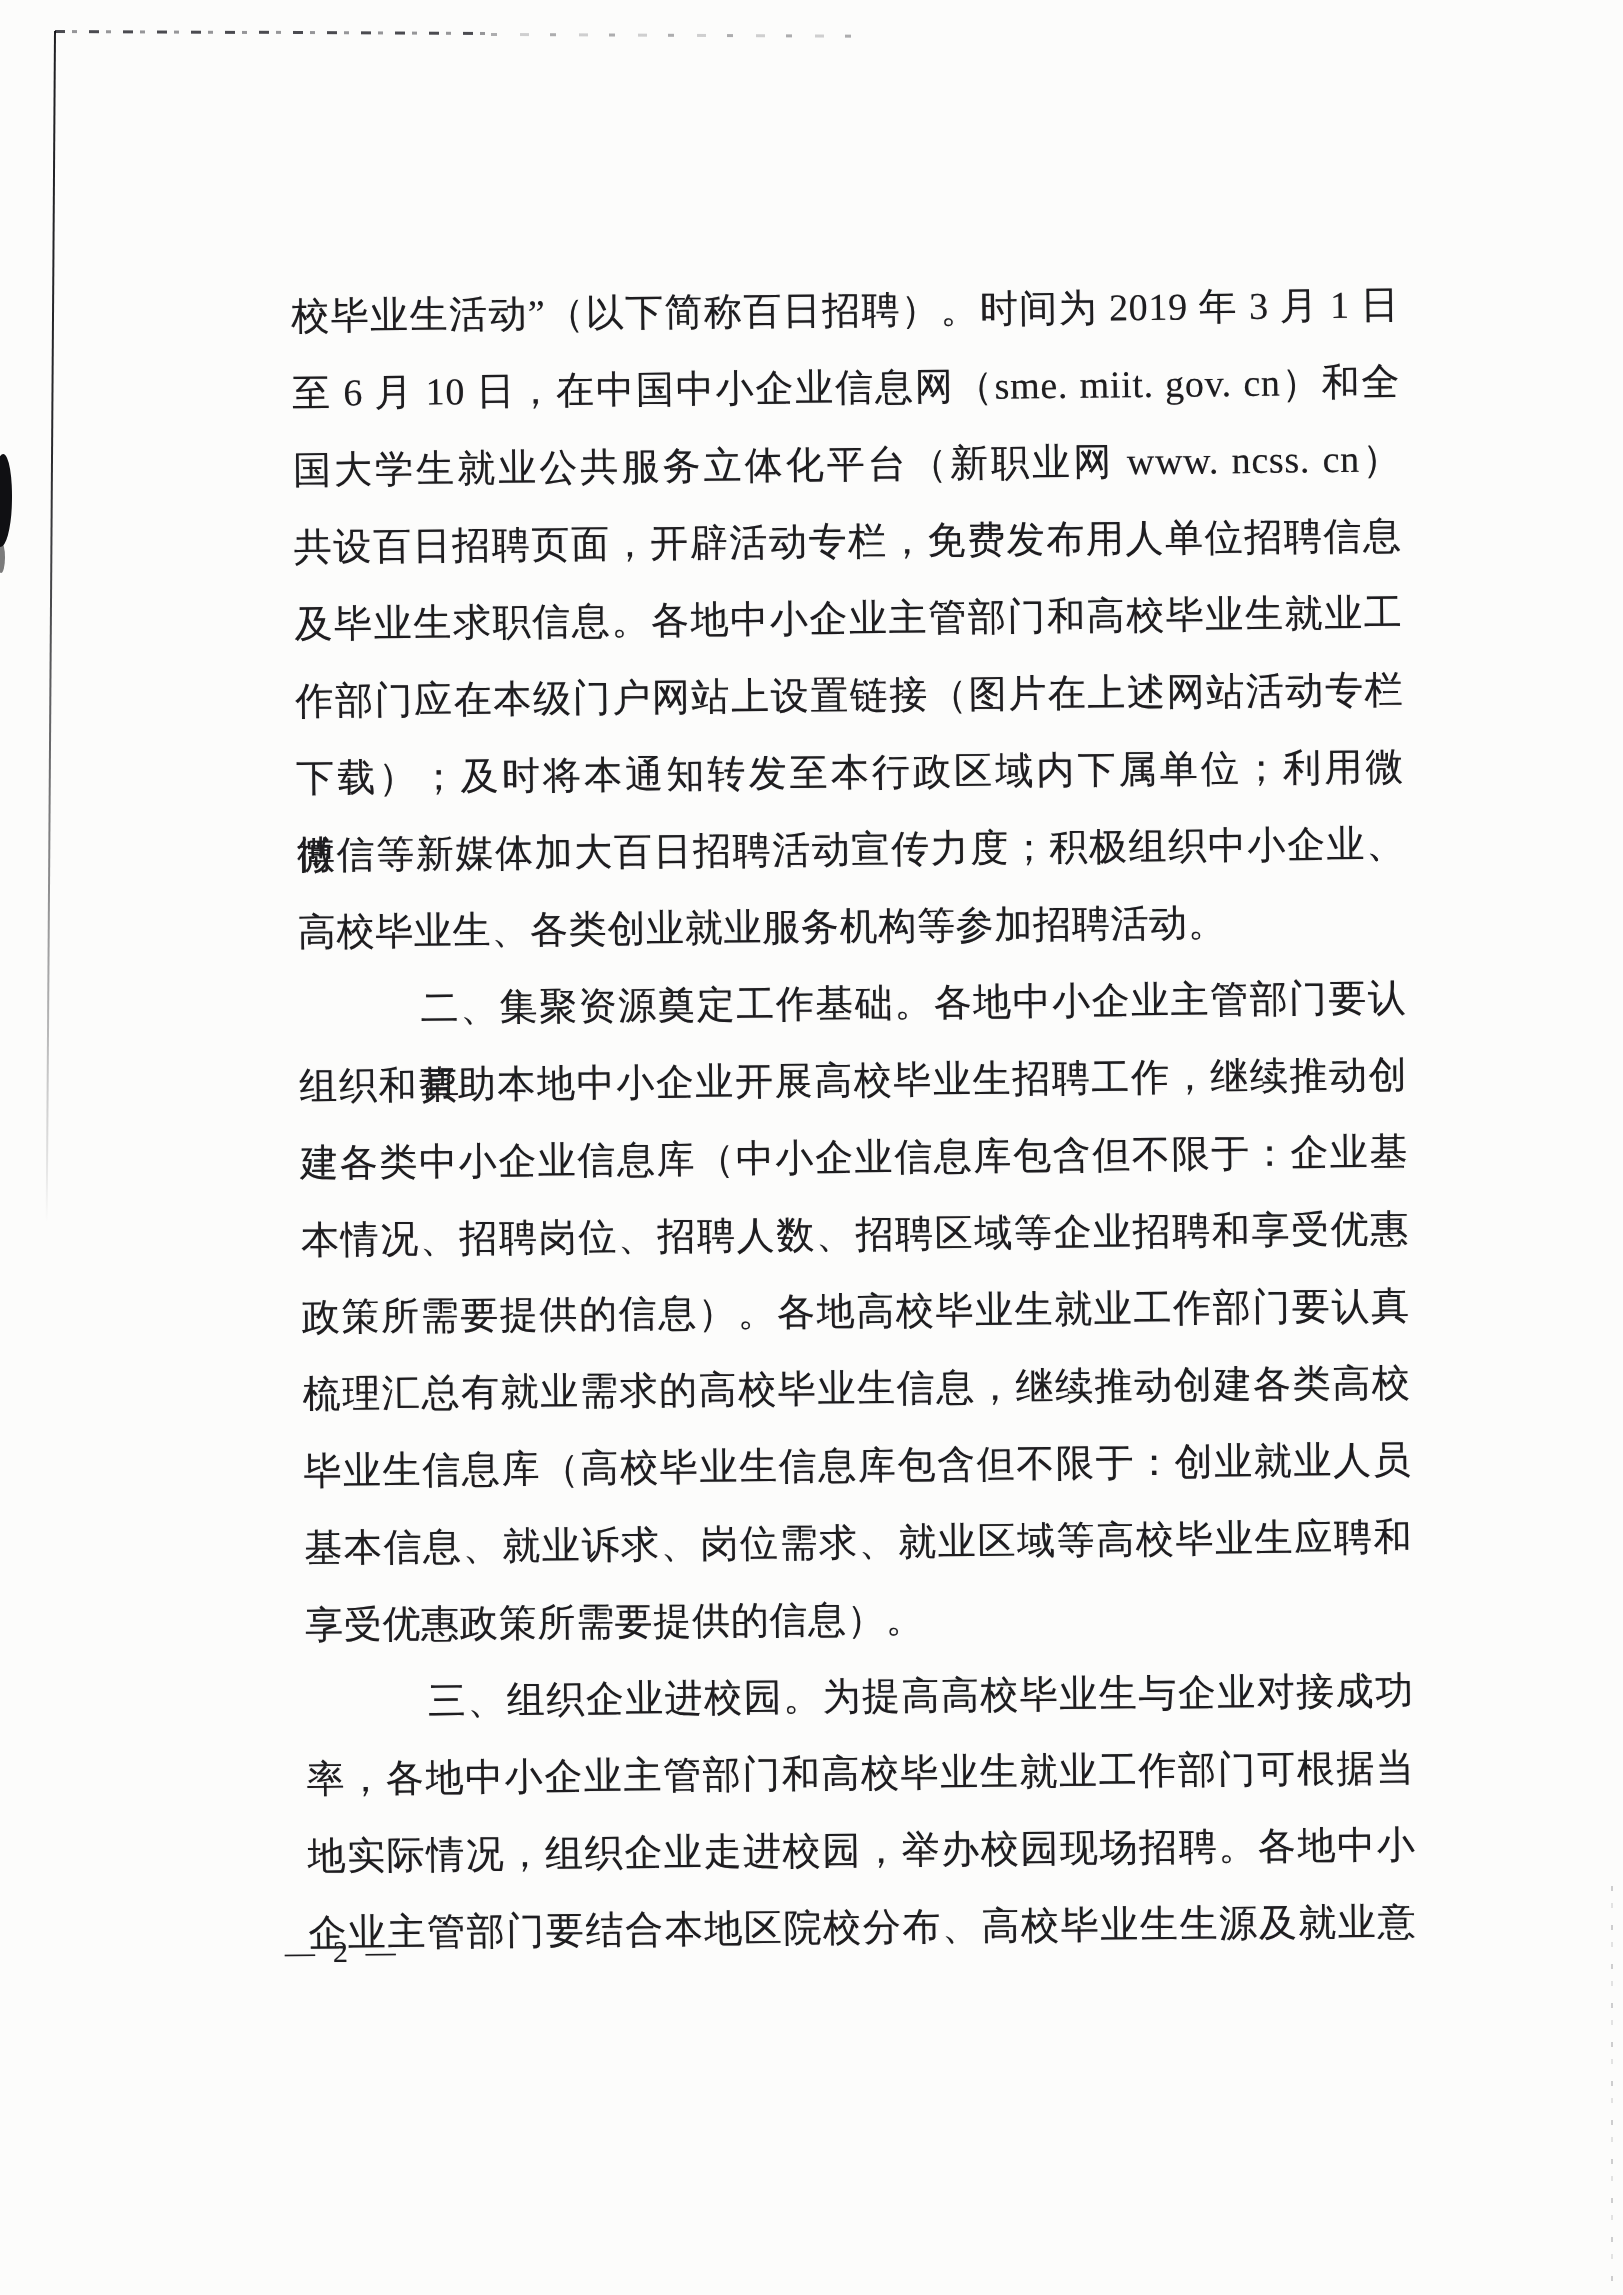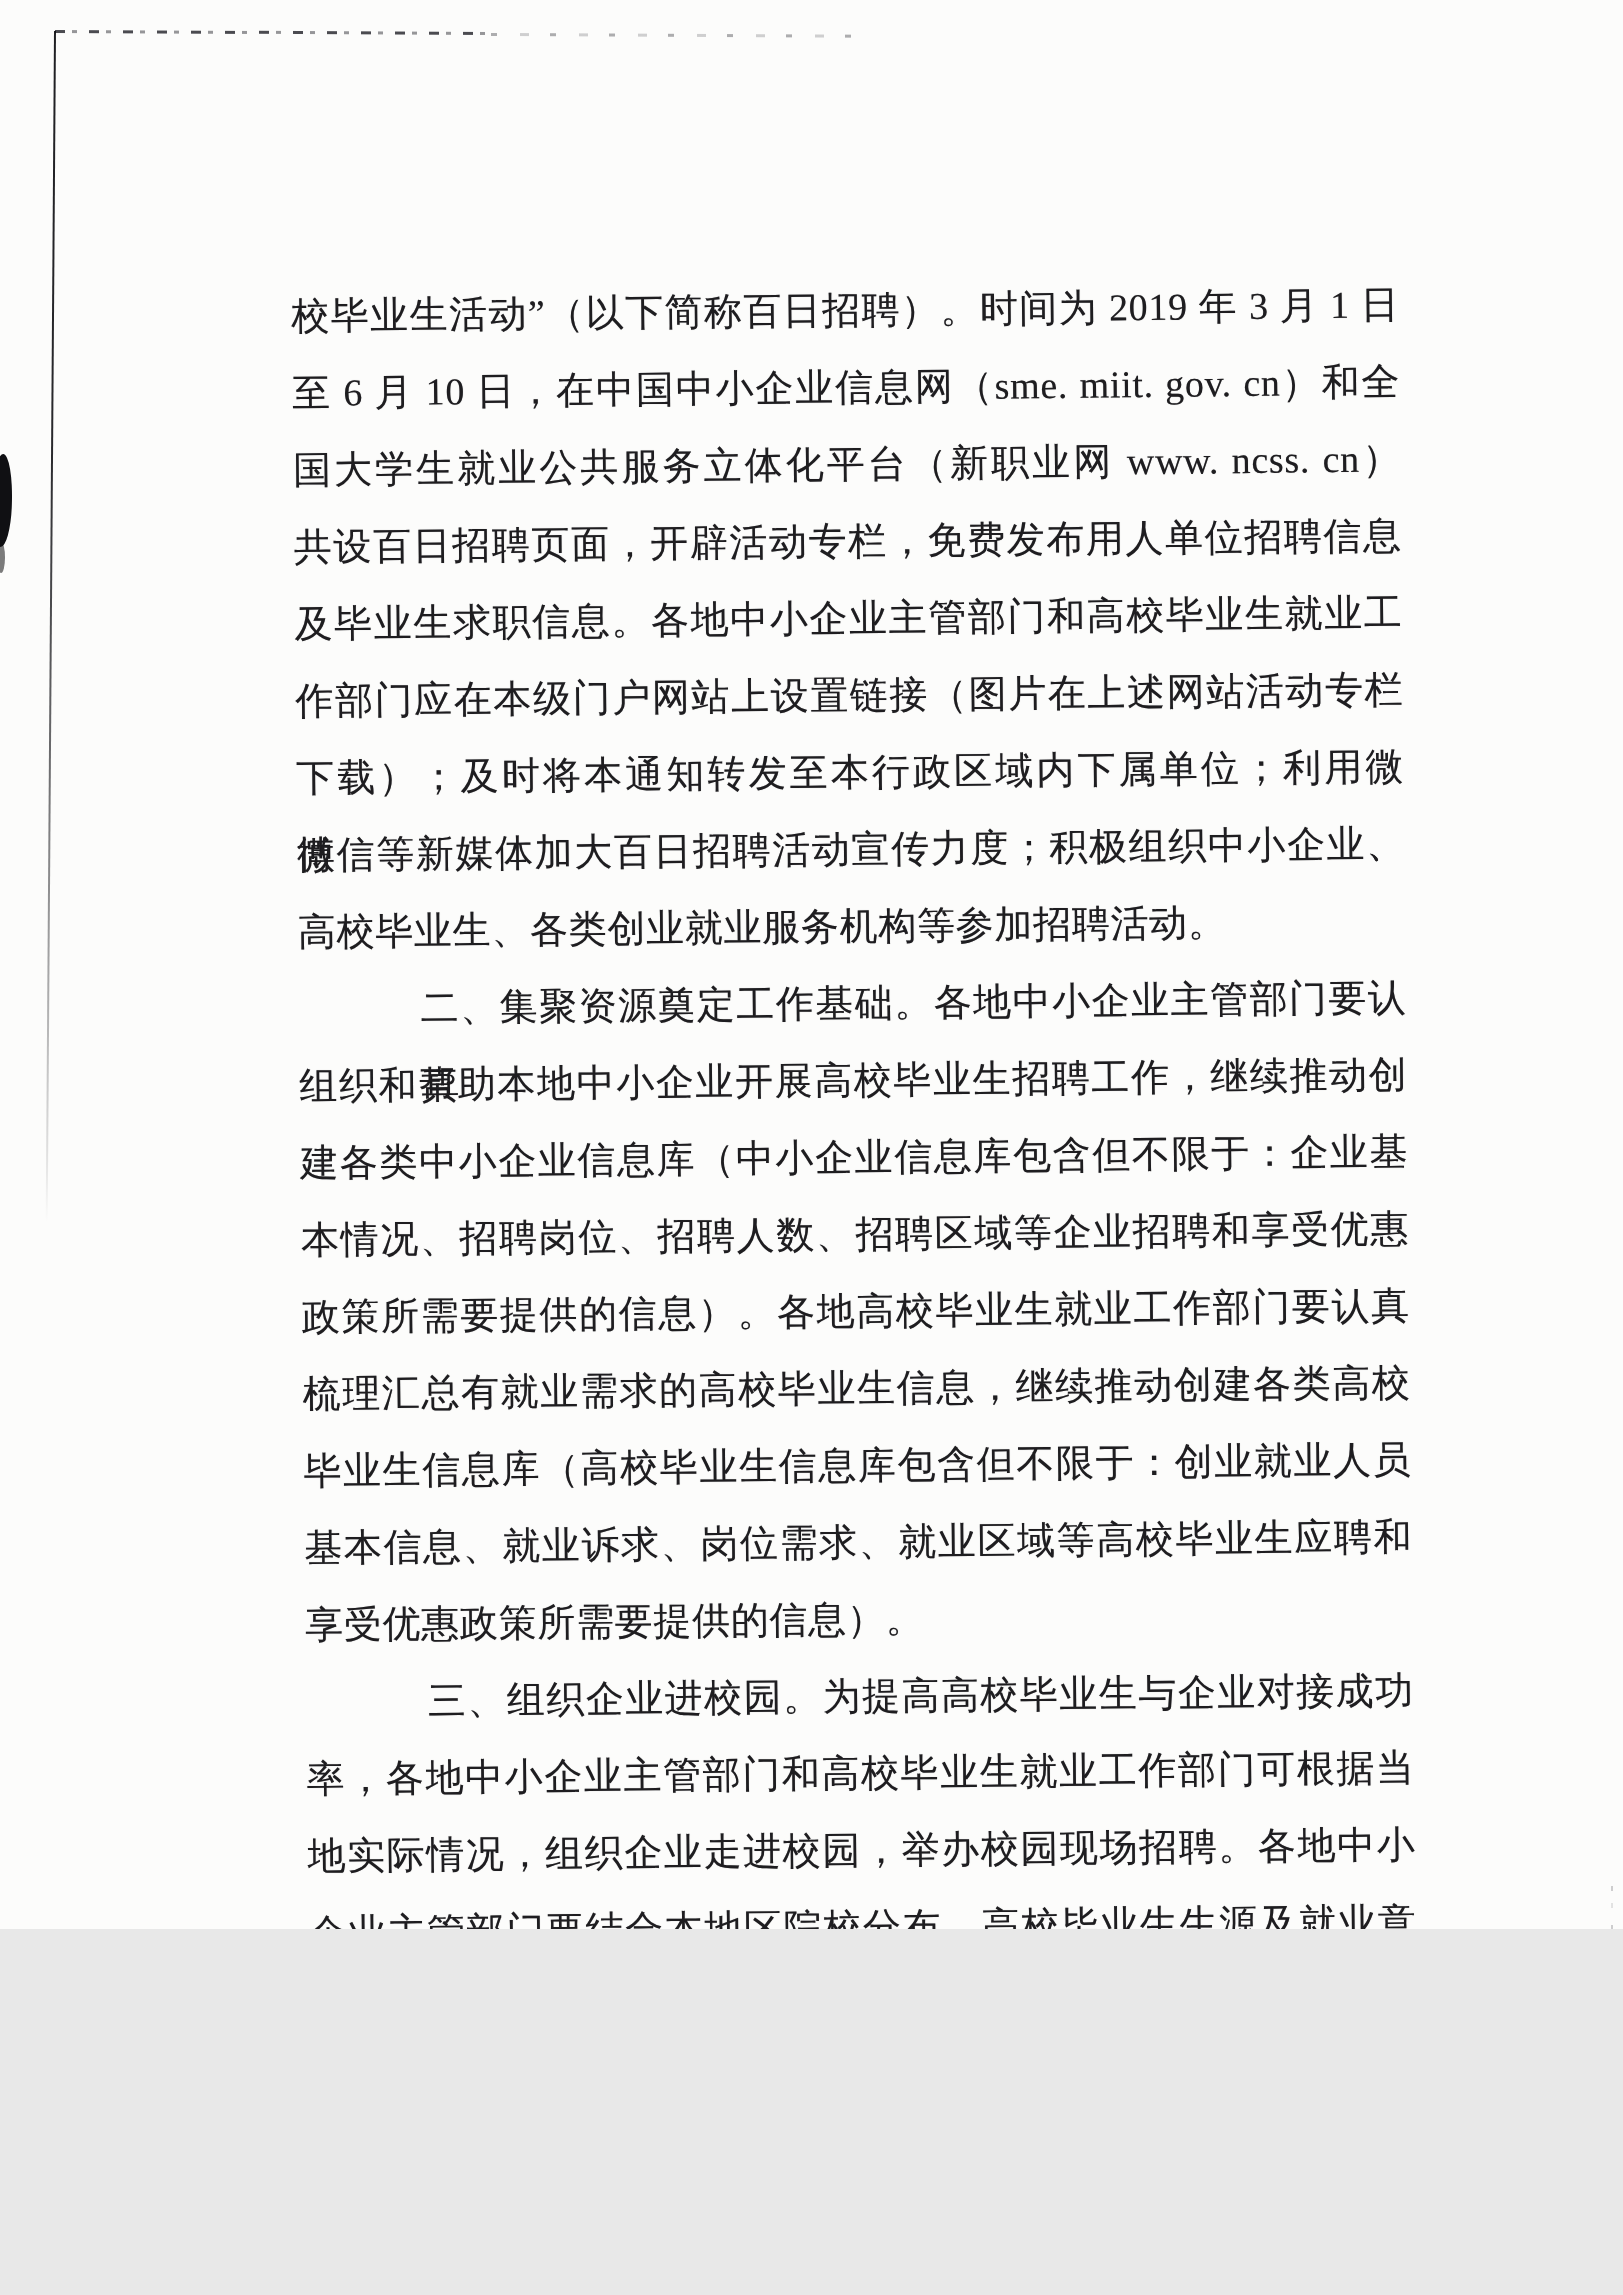--- a/index.html
+++ b/index.html
@@ -2,21 +2,21 @@
 <html style="--ink: #1e1d20; --paper: #fcfcfb;font-size:10.5px"><head>
 <meta charset="utf-8">
 <style>
   :root{
     --ink:#1e1d20;
     --paper:#fcfcfb;
   }
   html,body{margin:0;padding:0;background:#e8e8e8;}
   .page{
     position:relative;
-    width:1624px;height:1929px;
+    width:1624px;height:2295px;
     background:var(--paper);
     overflow:hidden;
     font-family:"Liberation Serif","DejaVu Serif",serif;
   }
   
   .top-edge-line{
     position:absolute;left:55px;top:30px;width:432px;height:3.3px;
     background:repeating-linear-gradient(to right,
       rgba(25,25,32,.78) 0 10.5px, rgba(25,25,32,0) 10.5px 17px,
       rgba(25,25,32,.45) 17px 22px, rgba(25,25,32,0) 22px 34px);

